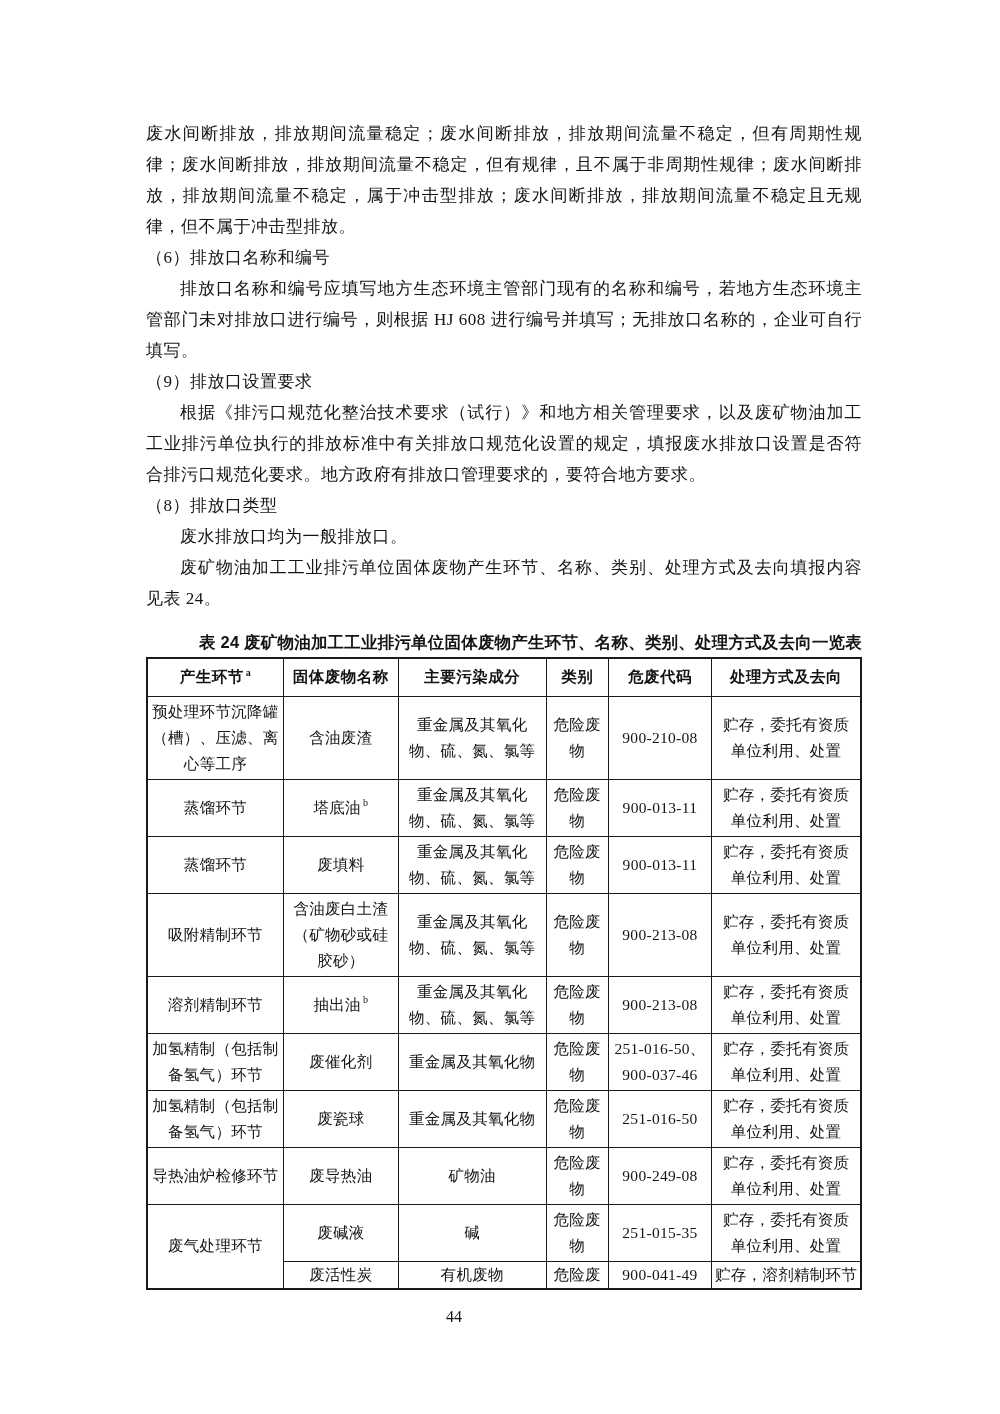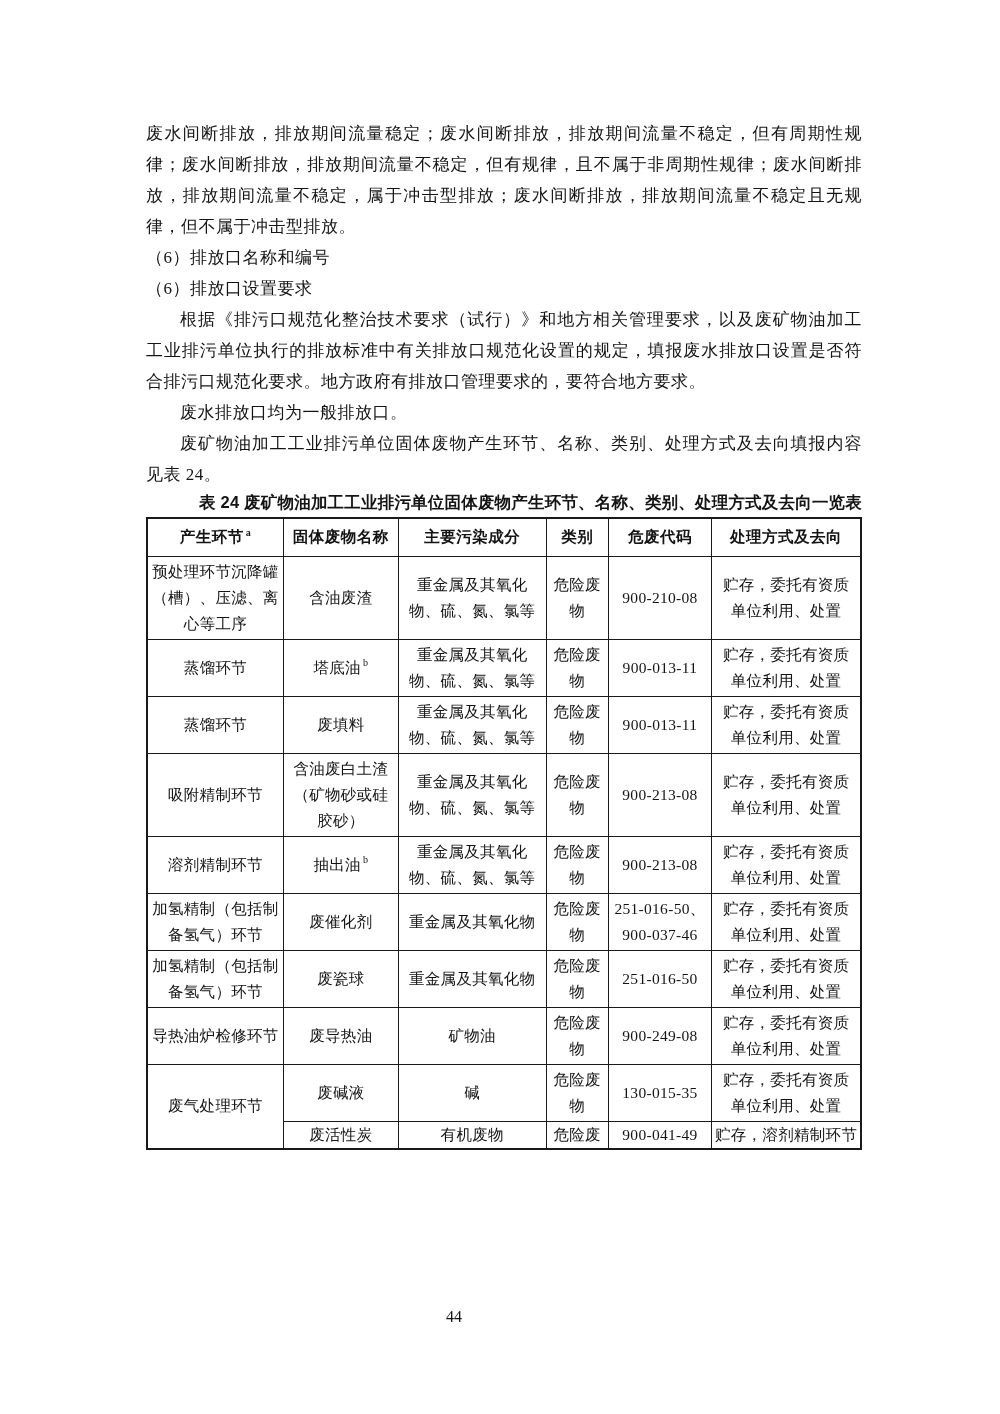--- a/index.html
+++ b/index.html
@@ -32,21 +32,21 @@
     font-size: 18px;
     line-height: 30px;
   }
   .section-heading .sec-num { font-weight: normal; }
   .section-heading .sec-title {
     font-weight: bold;
     margin-left: 9px;
     font-family: "Liberation Sans", "DejaVu Sans", sans-serif;
     font-size: 17.5px;
   }
-  .intro-para { margin-bottom: 0; }
+  .intro-para { margin-bottom: 16px; }
   .table-caption {
     font-weight: bold;
     font-family: "Liberation Sans", "DejaVu Sans", sans-serif;
     font-size: 16.5px;
     line-height: 24px;
     text-align: right;
     margin-bottom: 3px;
     letter-spacing: 0.2px;
   }
   table.waste-table {
@@ -96,22 +96,24 @@
     font-size: 16px;
   }
 </style>
 </head>
 <body>
 
 <div class="content">
 
   <div class="para">废水间断排放，排放期间流量稳定；废水间断排放，排放期间流量不稳定，但有周期性规律；废水间断排放，排放期间流量不稳定，但有规律，且不属于非周期性规律；废水间断排放，排放期间流量不稳定，属于冲击型排放；废水间断排放，排放期间流量不稳定且无规律，但不属于冲击型排放。</div>
   <div class="para item">（6）排放口名称和编号</div>
-  <div class="para item">（6）排放口设置要求</div>
+  <div class="para indent">排放口名称和编号应填写地方生态环境主管部门现有的名称和编号，若地方生态环境主管部门未对排放口进行编号，则根据 HJ 608 进行编号并填写；无排放口名称的，企业可自行填写。</div>
+  <div class="para item">（9）排放口设置要求</div>
   <div class="para indent">根据《排污口规范化整治技术要求（试行）》和地方相关管理要求，以及废矿物油加工工业排污单位执行的排放标准中有关排放口规范化设置的规定，填报废水排放口设置是否符合排污口规范化要求。地方政府有排放口管理要求的，要符合地方要求。</div>
+  <div class="para item">（8）排放口类型</div>
   <div class="para indent">废水排放口均为一般排放口。</div>
 
 
   <div class="para indent intro-para">废矿物油加工工业排污单位固体废物产生环节、名称、类别、处理方式及去向填报内容见表 24。</div>
 
   <div class="table-caption">表 24  废矿物油加工工业排污单位固体废物产生环节、名称、类别、处理方式及去向一览表</div>
 
   <table class="waste-table">
     <colgroup>
       <col style="width:19.1%">
@@ -194,21 +196,21 @@
           <td><span>矿物油</span></td>
           <td><span>危险废物</span></td>
           <td><span>900-249-08</span></td>
           <td><span>贮存，委托有资质单位利用、处置</span></td>
         </tr>
         <tr>
           <td rowspan="2"><span>废气处理环节</span></td>
           <td><span>废碱液</span></td>
           <td><span>碱</span></td>
           <td><span>危险废物</span></td>
-          <td><span>130-015-35</span></td>
+          <td><span>251-015-35</span></td>
           <td><span>贮存，委托有资质单位利用、处置</span></td>
         </tr>
         <tr class="truncated">
           <td><span>废活性炭</span></td>
           <td><span>有机废物</span></td>
           <td><span>危险废</span></td>
           <td><span>900-041-49</span></td>
           <td><span>贮存，溶剂精制环节</span></td>
         </tr>
       </tbody>

